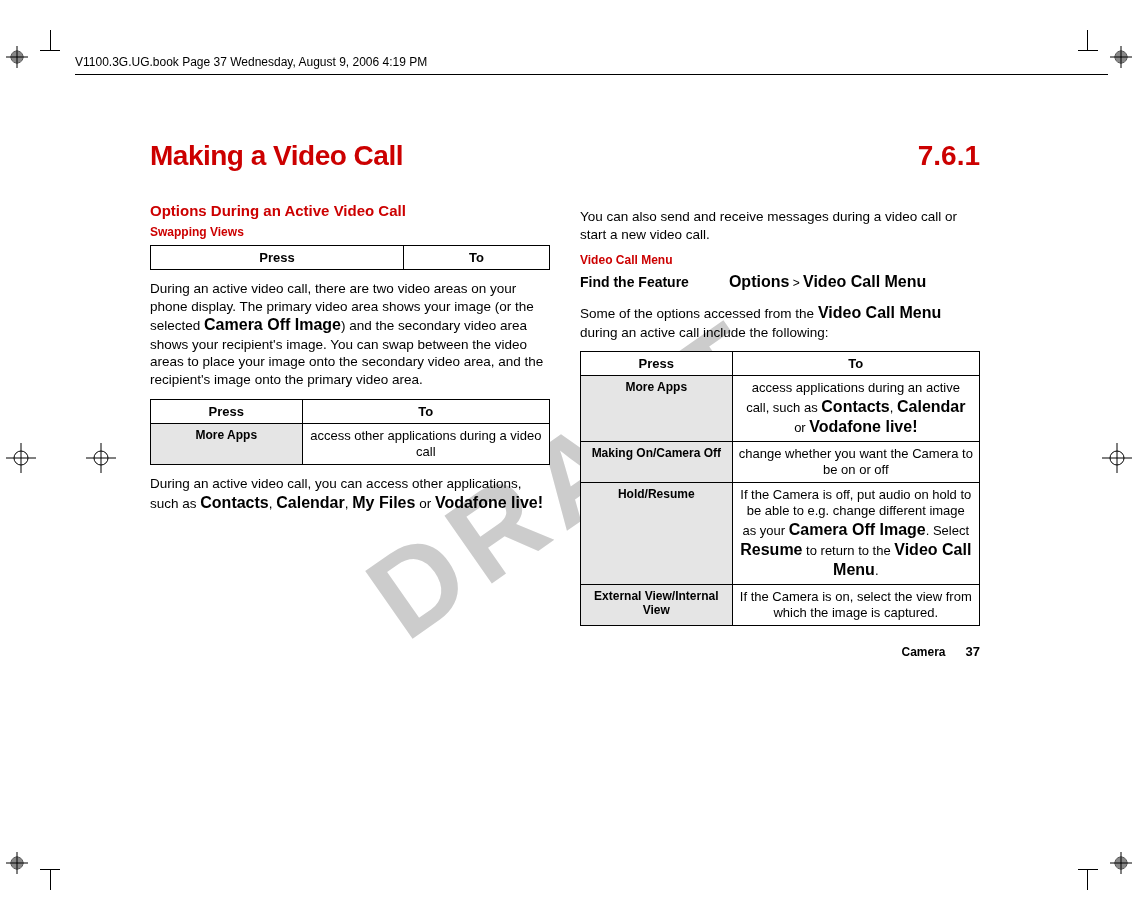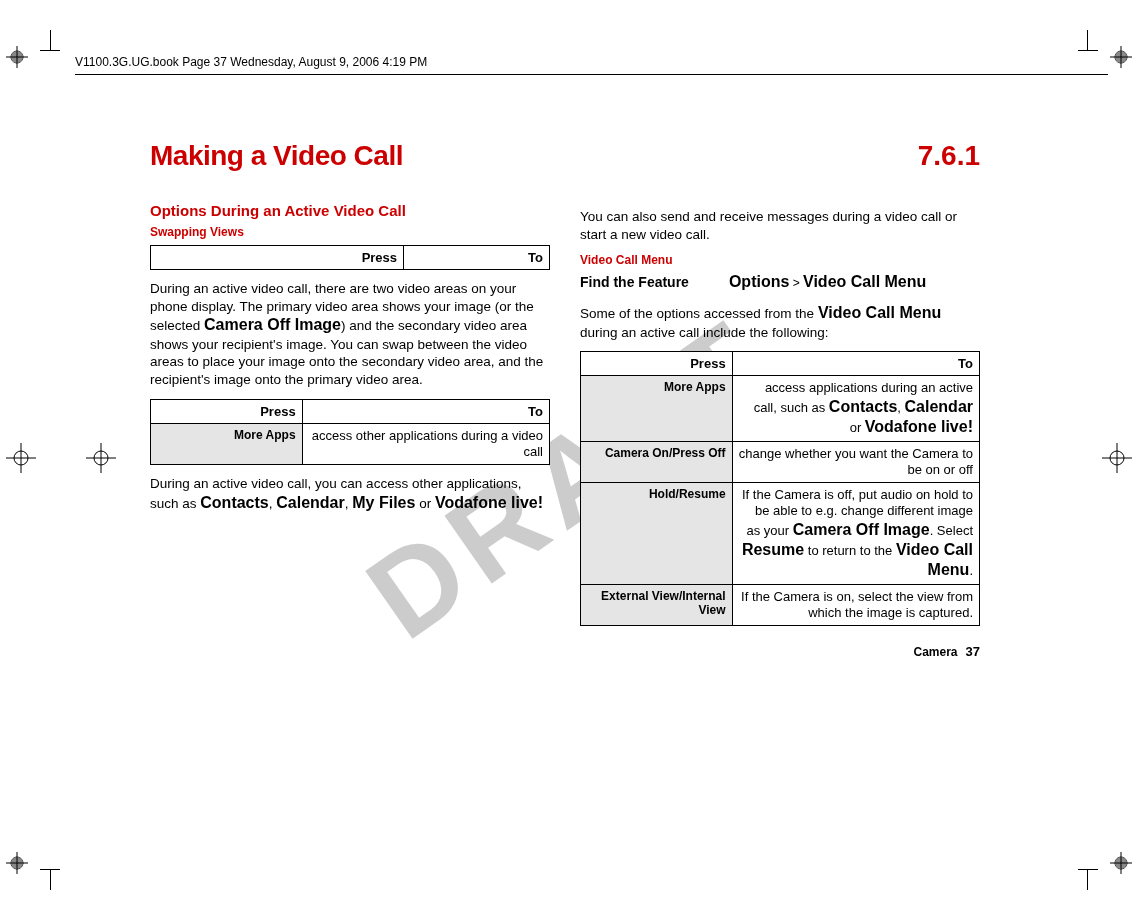--- a/index.html
+++ b/index.html
@@ -37,32 +37,32 @@
   
   .draft { position: absolute; left: 50%; top: 52%; transform: translate(-50%,-50%) rotate(-35deg); font-size: 120px; font-weight: 900; color: #ccc; letter-spacing: 10px; z-index: 0; pointer-events: none; font-family: Arial, sans-serif; }
 
   .cols { display: flex; gap: 30px; margin-top: 30px; position: relative; z-index: 1; }
   .col { width: 400px; }
 
   .h3 { color: #c00; font-weight: bold; font-size: 15px; margin-bottom: 4px; font-family: Arial, sans-serif; }
   .h4 { color: #c00; font-weight: bold; font-size: 12px; margin: 6px 0 6px; font-family: Arial, sans-serif; }
 
   table.pt { border-collapse: collapse; width: 100%; margin: 2px 0 10px; }
-  table.pt th, table.pt td { border: 1px solid #000; padding: 4px 6px; font-size: 13px; text-align: right; vertical-align: top; }
+  table.pt th, table.pt td { border: 1px solid #000; padding: 4px 6px; font-size: 13px; text-align: center; vertical-align: top; }
   table.pt th { font-weight: bold; background: #fff; }
   table.pt td.k { background: #e5e5e5; font-family: Arial Narrow, Arial, sans-serif; font-weight: bold; font-size: 12px; width: 38%; }
   table.pt td.v { background: #fff; line-height: 1.25; }
 
   p.body { font-size: 13.5px; line-height: 1.3; margin: 6px 0 10px; }
   .narrow { font-family: Arial Narrow, Arial, sans-serif; font-weight: bold; font-size: 16px; }
   .find-feature { display: flex; align-items: baseline; gap: 40px; margin: 6px 0 12px; }
   .ff-label { font-weight: bold; font-size: 14px; }
   .ff-path { font-size: 12px; }
 
-  .footer { display: flex; justify-content: flex-end; gap: 8px; align-items: baseline; margin-top: 18px; font-size: 12px; }
+  .footer { display: flex; justify-content: flex-end; gap: 20px; align-items: baseline; margin-top: 18px; font-size: 12px; }
   .footer .sec { font-weight: bold; }
   .footer .pg { font-weight: bold; font-size: 13px; }
 </style>
 </head>
 <body>
 
 <div class="page-wrap">
 
   <div class="reg tl">
     <svg width="22" height="22">
@@ -199,21 +199,21 @@
             <th>Press</th>
             <th>To</th>
           </tr>
           <tr>
             <td class="k">More Apps</td>
             <td class="v">
               <span>access applications during an active call, such as </span><span class="narrow">Contacts</span><span>, </span><span class="narrow">Calendar</span><span> or </span><span class="narrow">Vodafone live!</span>
             </td>
           </tr>
           <tr>
-            <td class="k">Camera On/Press Off</td>
+            <td class="k">Making On/Camera Off</td>
             <td class="v">change whether you want the Camera to be on or off</td>
           </tr>
           <tr>
             <td class="k">Hold/Resume</td>
             <td class="v">
               <span>If the Camera is off, put audio on hold to be able to e.g. change different image as your </span><span class="narrow">Camera Off Image</span><span>. Select </span><span class="narrow">Resume</span><span> to return to the </span><span class="narrow">Video Call Menu</span><span>.</span>
             </td>
           </tr>
           <tr>
             <td class="k">External View/Internal View</td>

